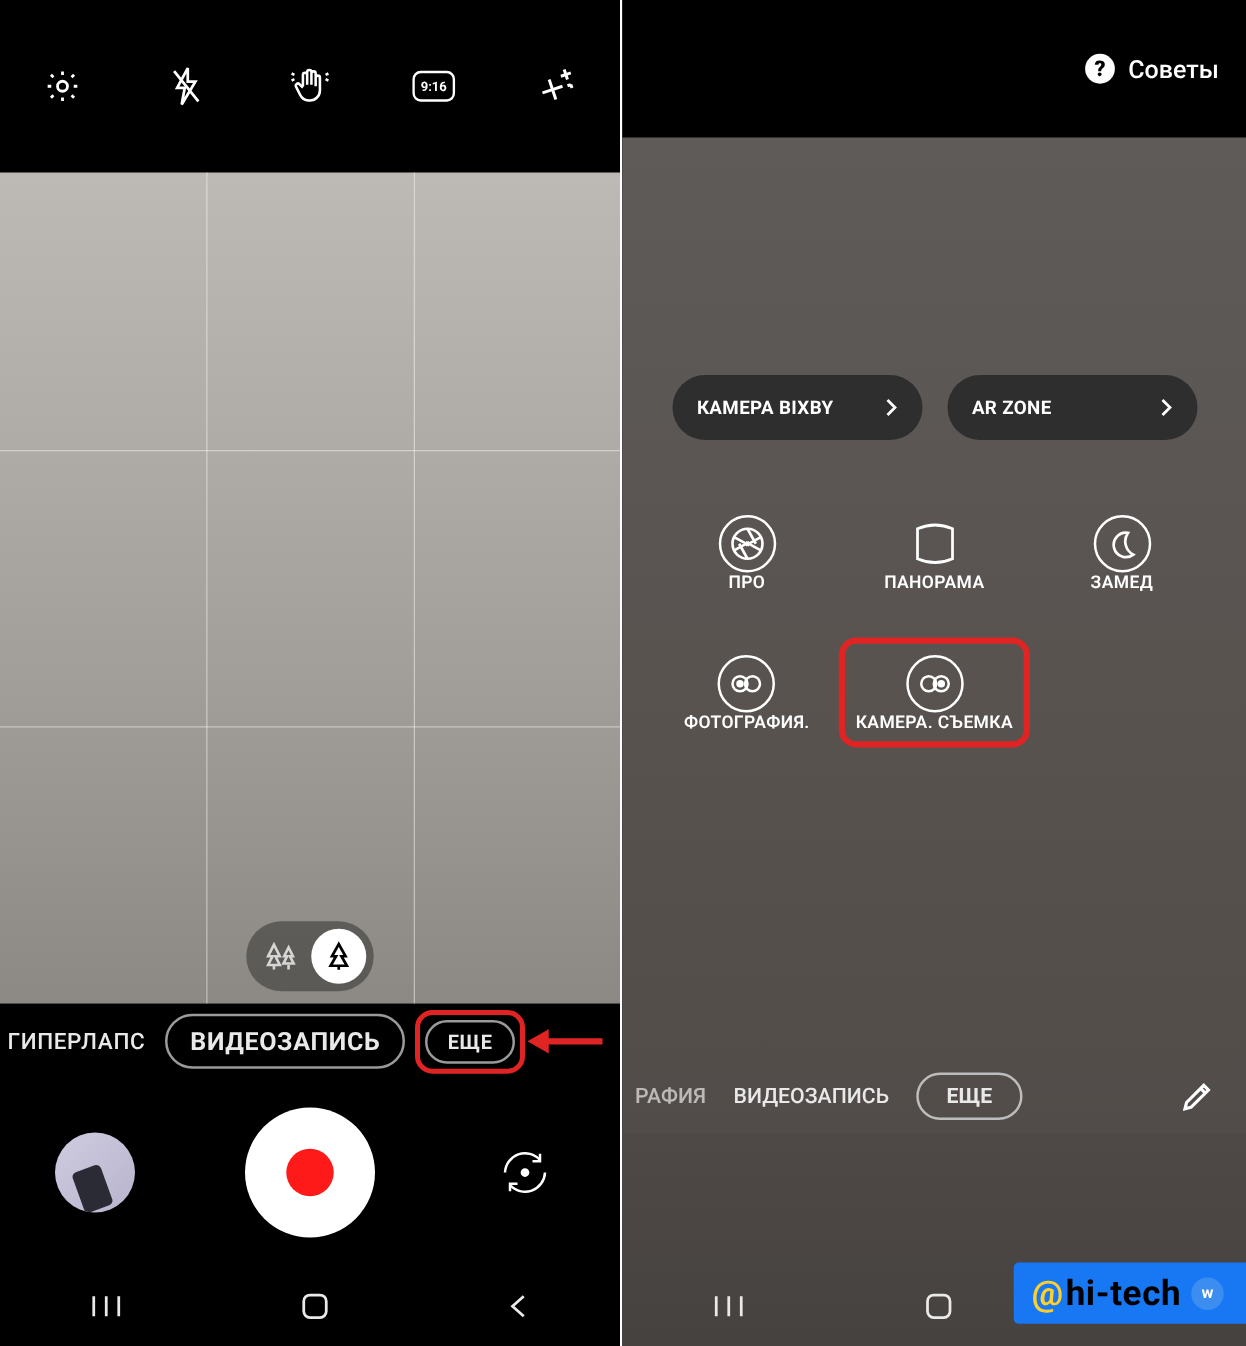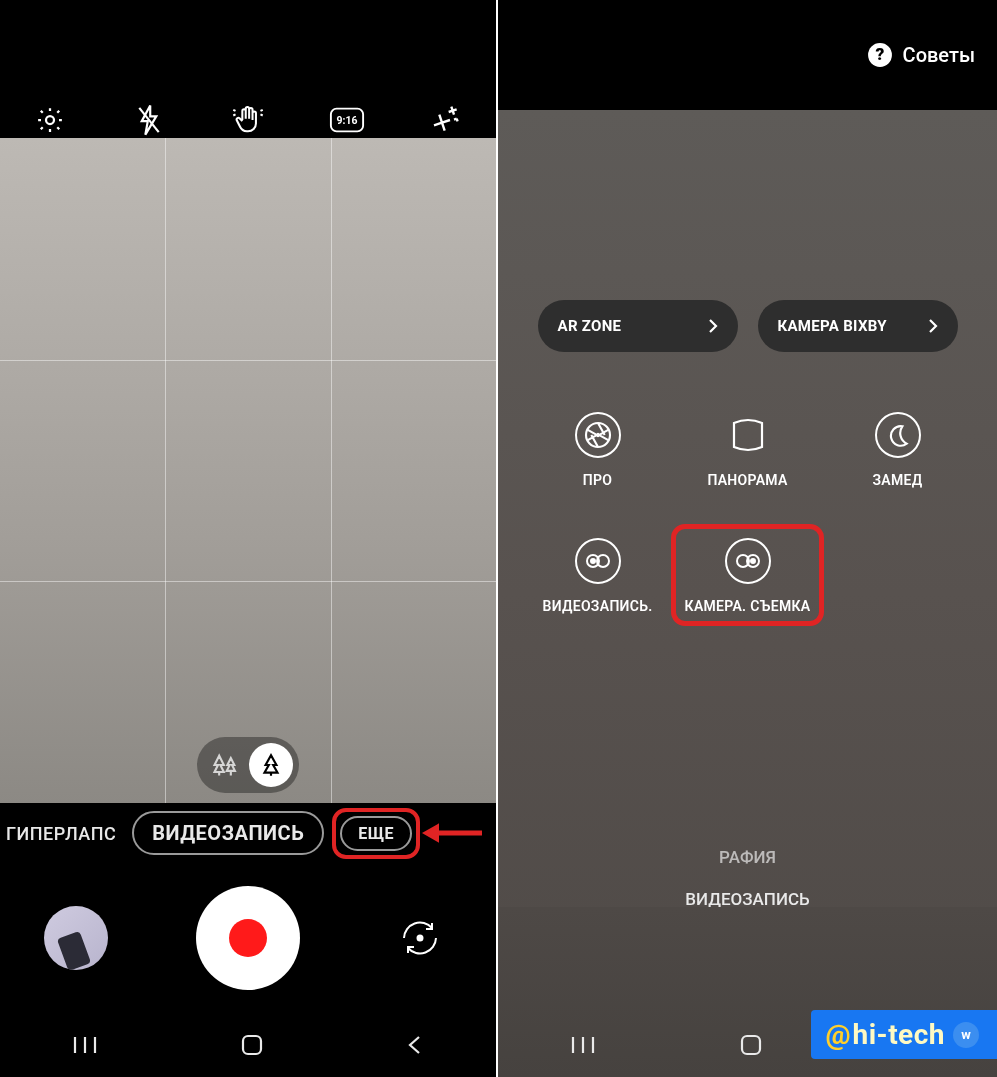--- a/index.html
+++ b/index.html
@@ -21,21 +21,21 @@
     color: #fff;
   }
   .screen-left { width: 498px; border-right: 2px solid #fff; }
   .screen-right { width: 499px; }
 
   
   .top-bar {
     height: 138px;
     background: #000;
     display: flex;
-    align-items: flex-end;
+    align-items: center;
     justify-content: space-around;
     padding: 0 0;
   }
   .top-bar .icon-slot { width: 36px; height: 36px; display:flex; align-items:center; justify-content:center; }
   .viewfinder {
     position: relative;
     flex: 1;
     background: linear-gradient(180deg, #bdb9b4 0%, #b0aca7 30%, #a29e99 60%, #8c8984 100%);
   }
   .grid-v { position:absolute; top:0; bottom:0; width:1px; background:rgba(255,255,255,0.45); }
@@ -129,56 +129,56 @@
     background:#2e2e2e; color:#fff; border-radius:30px;
     width:200px; height:52px; display:flex; align-items:center; justify-content:space-between;
     padding:0 20px; font-size:15px; font-weight:700; letter-spacing:0.3px;
   }
   .modes-grid {
     display:grid; grid-template-columns: repeat(3, 150px);
     row-gap:50px; column-gap:0px;
     justify-items:center;
   }
   .mode-cell {
-    display:flex; flex-direction:column; align-items:center; gap:14px;
+    display:flex; flex-direction:column; align-items:center; 
     position:relative;
   }
   .mode-icon {
     width:46px; height:46px; border:2.5px solid #fff; border-radius:50%;
     display:flex; align-items:center; justify-content:center;
   }
   .mode-label { font-size:14px; font-weight:600; letter-spacing:0.3px; text-align:center;}
   .red-box.cell-box {
     left:-14px; right:-14px; top:-14px; bottom:-12px; border-width:5px;
   }
 
   .mode-bar-right {
     height:60px; background:transparent; display:flex; align-items:center; gap:22px;
-    padding:0 10px; font-size:17px; position:absolute; bottom:170px; left:0; right:0;flex-direction:column;
+    padding:0 10px; font-size:17px; position:absolute; bottom:170px; left:0; right:0;
   }
   .mode-bar-right .mode-item { color:#e9e9e9; font-weight:500;}
   .mode-bar-right .mode-item.faded { opacity:0.7; }
   .edit-icon { margin-left:auto; margin-right:14px; }
   .mode-bar-right .mode-pill { border-color:#bdbdbd; font-weight:700; padding:7px 22px; font-size:17px;}
 
   .right-bottom {
     position:absolute; bottom:0; left:0; right:0; height:170px;
     background: linear-gradient(180deg, rgba(78,73,70,1) 0%, rgba(70,66,63,1) 100%);
   }
   .nav-bar.right { position:absolute; bottom:0; left:0; right:0; background:transparent; height:64px;}
 
   .watermark {
     position:absolute; right:0; bottom:18px;
     background:#1877f2; color:#ffcf2b;
     font-size:28px; font-weight:700;
     padding:8px 18px 8px 14px; border-radius:4px 0 0 4px;
     display:flex; align-items:center; gap:2px;
   }
   .watermark .at { color:#ffcf2b; }
-  .watermark .txt { color:#fef9c3; letter-spacing:0.5px;}
+  .watermark .txt { color:#000000; letter-spacing:0.5px;}
   .watermark .vk {
     width:26px; height:26px; background:#3b8ef0; border-radius:50%; margin-left:6px;
     display:inline-flex; align-items:center; justify-content:center; font-size:13px; color:#fff;
   }
 
   svg { display:block; }
 </style>
 </head>
 <body>
 
@@ -287,27 +287,27 @@
     <svg width="26" height="26" viewBox="0 0 24 24">
       <circle cx="12" cy="12" r="11" fill="#fff"></circle>
       <text x="12" y="17" text-anchor="middle" fill="#000" font-size="16" font-weight="900">?</text>
     </svg>
     <span>Советы</span>
   </div>
 
   <div class="dim-view">
     <div class="pill-row">
       <div class="dark-pill">
-        <span>AR ZONE</span>
+        <span>КАМЕРА BIXBY</span>
         <svg width="10" height="16" viewBox="0 0 10 16" fill="none" stroke="#fff" stroke-width="2.2">
             <path d="M2 2 L8 8 L2 14"></path>
           </svg>
       </div>
       <div class="dark-pill">
-        <span>КАМЕРА BIXBY</span>
+        <span>AR ZONE</span>
         <svg width="10" height="16" viewBox="0 0 10 16" fill="none" stroke="#fff" stroke-width="2.2">
             <path d="M2 2 L8 8 L2 14"></path>
           </svg>
       </div>
     </div>
 
     <div class="modes-grid">
       <div class="mode-cell">
         <div class="mode-icon">
           <svg width="32" height="32" viewBox="0 0 24 24" fill="none" stroke="#fff" stroke-width="1.6">
@@ -334,21 +334,21 @@
         <div class="mode-label">ЗАМЕД</div>
       </div>
       <div class="mode-cell">
         <div class="mode-icon">
           <svg width="26" height="16" viewBox="0 0 26 16" fill="none" stroke="#fff" stroke-width="2">
             <circle cx="8" cy="8" r="6"></circle>
               <circle cx="18" cy="8" r="6"></circle>
             <circle cx="8" cy="8" r="2" fill="#fff"></circle>
           </svg>
         </div>
-        <div class="mode-label">ВИДЕОЗАПИСЬ.</div>
+        <div class="mode-label">ФОТОГРАФИЯ.</div>
       </div>
       <div class="mode-cell" style="position:relative;">
         <div class="mode-icon">
           <svg width="26" height="16" viewBox="0 0 26 16" fill="none" stroke="#fff" stroke-width="2">
             <circle cx="8" cy="8" r="6"></circle>
               <circle cx="18" cy="8" r="6"></circle>
             <circle cx="18" cy="8" r="2" fill="#fff"></circle>
           </svg>
         </div>
         <div class="mode-label">КАМЕРА. СЪЕМКА</div>

